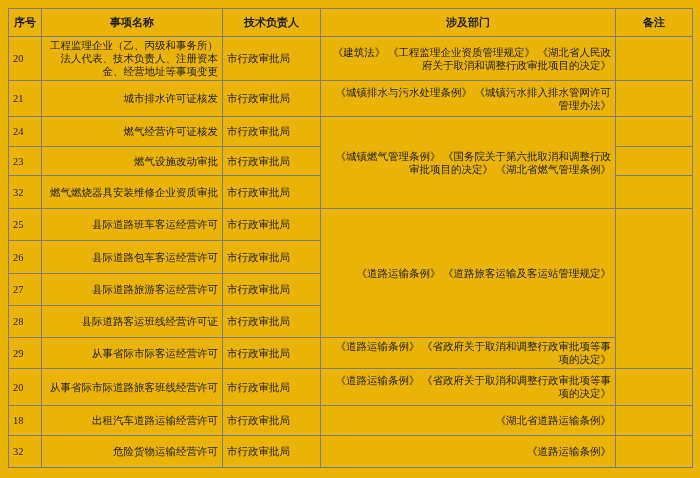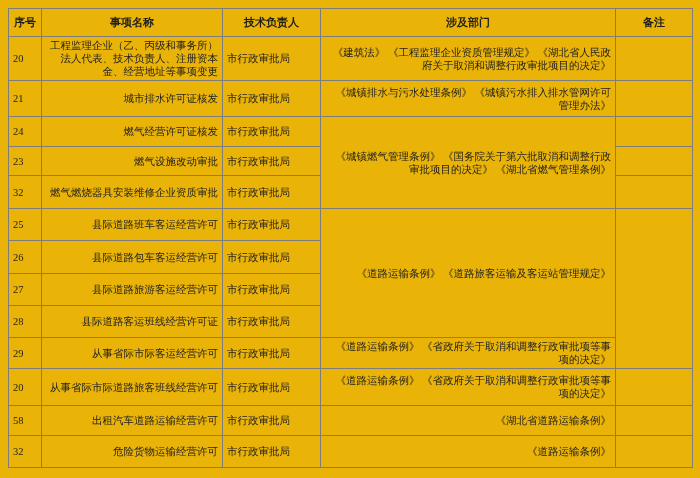--- a/index.html
+++ b/index.html
@@ -135,21 +135,21 @@
 
     <tr style="height:37px;">
       <td class="no">20</td>
       <td class="name">从事省际市际道路旅客班线经营许可</td>
       <td class="dept">市行政审批局</td>
       <td class="basis">《道路运输条例》 《省政府关于取消和调整行政审批项等事项的决定》</td>
       <td class="remark"></td>
     </tr>
 
     <tr style="height:30px;">
-      <td class="no">58</td>
+      <td class="no">18</td>
       <td class="name">出租汽车道路运输经营许可</td>
       <td class="dept">市行政审批局</td>
       <td class="basis">《湖北省道路运输条例》</td>
       <td class="remark"></td>
     </tr>
 
     <tr style="height:32px;font-family:Liberation Serif, serif;">
       <td class="no">32</td>
       <td class="name">危险货物运输经营许可</td>
       <td class="dept">市行政审批局</td>

